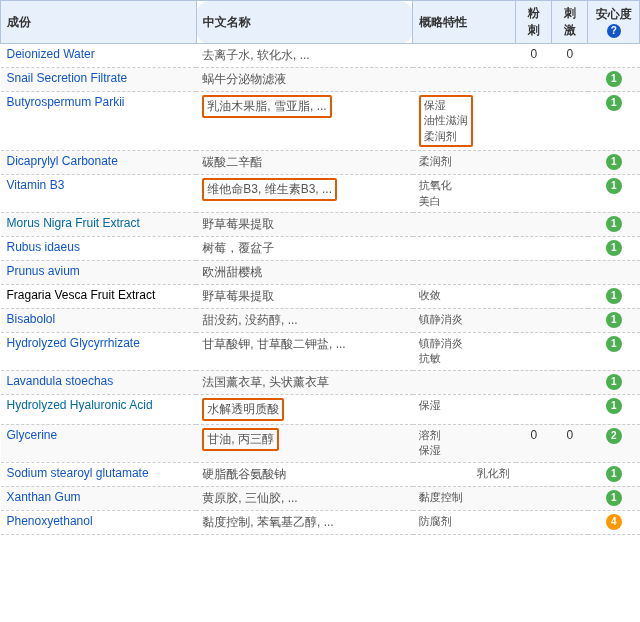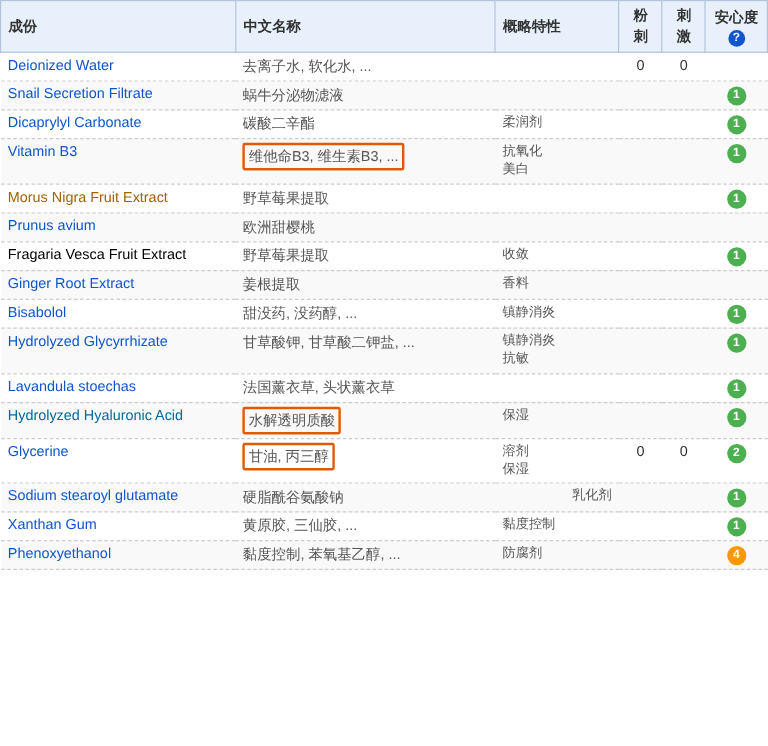--- a/index.html
+++ b/index.html
@@ -21,21 +21,21 @@
     thead th {
       background: #e8f0fb;
       border: 1px solid #b0c4de;
       padding: 4px 6px;
       text-align: left;
       font-weight: bold;
       color: #333;
       font-size: 12px;
     }
     thead th.col-ingredient { width: 190px; }
-    thead th.col-chinese { width: 210px; }
+    thead th.col-chinese { width: 210px; border-radius: 14px; }
     thead th.col-overview { width: 100px; }
     thead th.col-powder { width: 35px; text-align: center; }
     thead th.col-irritant { width: 35px; text-align: center; }
     thead th.col-safety { width: 50px; text-align: center; }
     tbody tr {
       border-bottom: 1px dashed #ccc;
     }
     tbody tr:nth-child(even) {
       background: #f9f9f9;
     }
@@ -140,67 +140,77 @@
         </tr>
         <tr>
           <td class="col-ingredient"><a href="#" style="color: rgb(17, 85, 204); text-decoration: none; font-size: 12px;">Snail Secretion Filtrate</a></td>
           <td class="col-chinese">蜗牛分泌物滤液</td>
           <td class="col-overview col-overview-cell" style="white-space: pre-line;"></td>
           <td class="col-powder"></td>
           <td class="col-irritant"></td>
           <td class="col-safety"><span class="badge badge-green">1</span></td>
         </tr>
         <tr>
+          <td class="col-ingredient"><a href="#" style="color: rgb(17, 85, 204); text-decoration: none; font-size: 12px;">Butyrospermum Parkii</a></td>
+          <td class="col-chinese"><span class="highlight-box">乳油木果脂, 雪亚脂, ...</span></td>
+          <td class="col-overview col-overview-cell"><span class="highlight-box" style="white-space: pre-line;">保湿
+油性滋润
+柔润剂</span></td>
+          <td class="col-powder"></td>
+          <td class="col-irritant"></td>
+          <td class="col-safety"><span class="badge badge-green">1</span></td>
+        </tr>
+        <tr>
           <td class="col-ingredient"><a href="#" style="color: rgb(17, 85, 204); text-decoration: none; font-size: 12px;">Dicaprylyl Carbonate</a></td>
           <td class="col-chinese">碳酸二辛酯</td>
           <td class="col-overview col-overview-cell" style="white-space: pre-line;">柔润剂</td>
           <td class="col-powder"></td>
           <td class="col-irritant"></td>
           <td class="col-safety"><span class="badge badge-green">1</span></td>
         </tr>
         <tr>
           <td class="col-ingredient"><a href="#" style="color: rgb(17, 85, 204); text-decoration: none; font-size: 12px;">Vitamin B3</a></td>
           <td class="col-chinese"><span class="highlight-box">维他命B3, 维生素B3, ...</span></td>
           <td class="col-overview col-overview-cell" style="white-space: pre-line;">抗氧化
 美白</td>
           <td class="col-powder"></td>
           <td class="col-irritant"></td>
           <td class="col-safety"><span class="badge badge-green">1</span></td>
         </tr>
         <tr>
-          <td class="col-ingredient"><a href="#" style="color: #a16207; text-decoration: none; font-size: 12px;">Morus Nigra Fruit Extract</a></td>
+          <td class="col-ingredient"><a href="#" style="color: #0369a1; text-decoration: none; font-size: 12px;">Morus Nigra Fruit Extract</a></td>
           <td class="col-chinese">野草莓果提取</td>
+          <td class="col-overview col-overview-cell" style="white-space: pre-line;"></td>
+          <td class="col-powder"></td>
+          <td class="col-irritant"></td>
+          <td class="col-safety"><span class="badge badge-green">1</span></td>
+        </tr>
+        <tr>
+          <td class="col-ingredient"><a href="#" style="color: rgb(17, 85, 204); text-decoration: none; font-size: 12px;">Rubus idaeus</a></td>
+          <td class="col-chinese">树莓，覆盆子</td>
           <td class="col-overview col-overview-cell" style="white-space: pre-line;"></td>
           <td class="col-powder"></td>
           <td class="col-irritant"></td>
           <td class="col-safety"><span class="badge badge-green">1</span></td>
         </tr>
         <tr>
           <td class="col-ingredient"><a href="#" style="color: rgb(17, 85, 204); text-decoration: none; font-size: 12px;">Prunus avium</a></td>
           <td class="col-chinese">欧洲甜樱桃</td>
           <td class="col-overview col-overview-cell" style="white-space: pre-line;"></td>
           <td class="col-powder"></td>
           <td class="col-irritant"></td>
           <td class="col-safety"></td>
         </tr>
         <tr>
           <td class="col-ingredient"><a href="#" style="color: #000000; text-decoration: none; font-size: 12px;">Fragaria Vesca Fruit Extract</a></td>
           <td class="col-chinese">野草莓果提取</td>
           <td class="col-overview col-overview-cell" style="white-space: pre-line;">收敛</td>
           <td class="col-powder"></td>
           <td class="col-irritant"></td>
           <td class="col-safety"><span class="badge badge-green">1</span></td>
-        </tr>
-        <tr>
-          <td class="col-ingredient"><a href="#" style="color: rgb(17, 85, 204); text-decoration: none; font-size: 12px;">Ginger Root Extract</a></td>
-          <td class="col-chinese">姜根提取</td>
-          <td class="col-overview col-overview-cell" style="white-space: pre-line;">香料</td>
-          <td class="col-powder"></td>
-          <td class="col-irritant"></td>
-          <td class="col-safety"></td>
         </tr>
         <tr>
           <td class="col-ingredient"><a href="#" style="color: rgb(17, 85, 204); text-decoration: none; font-size: 12px;">Bisabolol</a></td>
           <td class="col-chinese">甜没药, 没药醇, ...</td>
           <td class="col-overview col-overview-cell" style="white-space: pre-line;">镇静消炎</td>
           <td class="col-powder"></td>
           <td class="col-irritant"></td>
           <td class="col-safety"><span class="badge badge-green">1</span></td>
         </tr>
         <tr>

